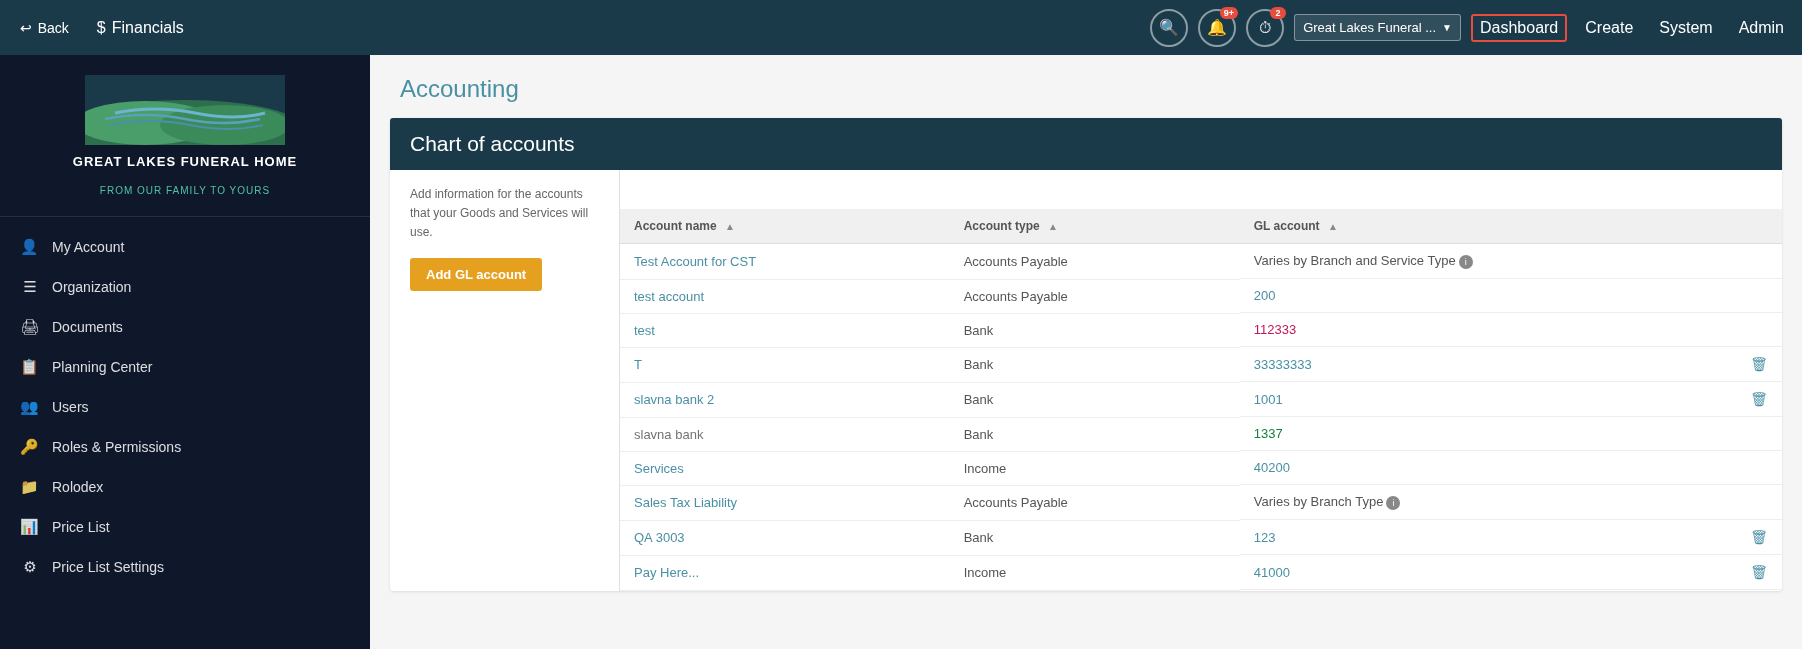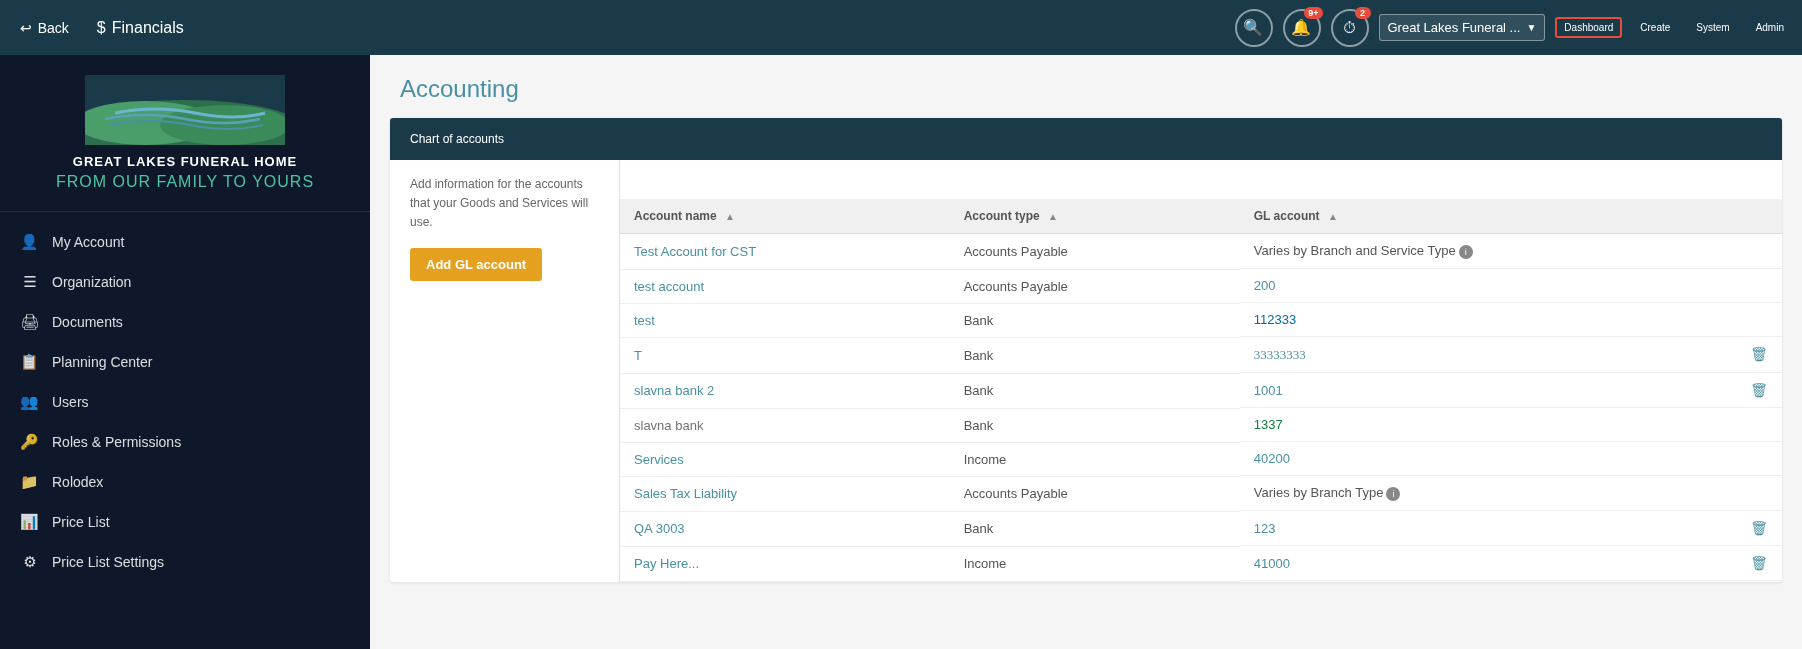--- a/index.html
+++ b/index.html
@@ -68,21 +68,21 @@
       border-radius: 3px;
       padding: 5px 8px;
       color: white;
       cursor: pointer;
       font-size: 13px;
     }
     .nav-dropdown .chevron { font-size: 10px; }
     .nav-link {
       color: white;
       text-decoration: none;
-      font-size: 10px;
+      font-size: 16px;
       padding: 4px 8px;
       cursor: pointer;
     }
     .nav-link.active {
       border: 2px solid #e74c3c;
       border-radius: 3px;
       padding: 3px 7px;
     }
     .nav-financials {
       display: flex;
@@ -122,25 +122,25 @@
     }
     .sidebar-logo .logo-name {
       font-size: 13px;
       font-weight: bold;
       color: white;
       letter-spacing: 1px;
       text-transform: uppercase;
       line-height: 1.4;
     }
     .sidebar-logo .logo-tagline {
-      font-size: 16px;
+      font-size: 10px;
       color: #4fc3a1;
       letter-spacing: 1px;
       text-transform: uppercase;
-      margin-top: 2px;
+      margin-top: 14px;
     }
     .sidebar-menu {
       padding: 10px 0;
     }
     .sidebar-item {
       display: flex;
       align-items: center;
       gap: 12px;
       padding: 11px 20px;
       cursor: pointer;
@@ -171,21 +171,21 @@
       margin: 0 20px 20px;
       background: white;
       border-radius: 3px;
       overflow: hidden;
       box-shadow: 0 1px 3px rgba(0,0,0,0.1);
     }
     .chart-header {
       background: #1a3a4a;
       color: white;
       padding: 14px 20px;
-      font-size: 12px;
+      font-size: 21px;
     }
     .chart-body {
       display: flex;
       gap: 0;
     }
     .chart-left {
       width: 230px;
       padding: 15px 20px;
       border-right: 1px solid #e0e0e0;
       flex-shrink: 0;
@@ -412,27 +412,27 @@
                   <td class="account-name-cell"><a href="#" style="color: rgb(74, 144, 164); text-decoration: none;">test account</a></td>
                   <td>Accounts Payable</td>
                   <td class="gl-account-cell" style="display: flex; align-items: center; justify-content: space-between;">
                     <span><a href="#" style="color: rgb(74, 144, 164); text-decoration: none;">200</a></span>
                   </td>
                 </tr>
                 <tr>
                   <td class="account-name-cell"><a href="#" style="color: rgb(74, 144, 164); text-decoration: none;">test</a></td>
                   <td>Bank</td>
                   <td class="gl-account-cell" style="display: flex; align-items: center; justify-content: space-between;">
-                    <span><a href="#" style="color: #0369a1; text-decoration: none;">112333</a></span>
+                    <span><a href="#" style="color: #be185d; text-decoration: none;">112333</a></span>
                   </td>
                 </tr>
                 <tr>
                   <td class="account-name-cell"><a href="#" style="color: rgb(74, 144, 164); text-decoration: none;">T</a></td>
                   <td>Bank</td>
-                  <td class="gl-account-cell" style="display: flex; align-items: center; justify-content: space-between; font-family: Liberation Serif, serif;">
+                  <td class="gl-account-cell" style="display: flex; align-items: center; justify-content: space-between;">
                     <span><a href="#" style="color: rgb(74, 144, 164); text-decoration: none;">33333333</a></span>
                     <span class="delete-icon">🗑</span>
                   </td>
                 </tr>
                 <tr>
                   <td class="account-name-cell"><a href="#" style="color: rgb(74, 144, 164); text-decoration: none;">slavna bank 2</a></td>
                   <td>Bank</td>
                   <td class="gl-account-cell" style="display: flex; align-items: center; justify-content: space-between;">
                     <span><a href="#" style="color: rgb(74, 144, 164); text-decoration: none;">1001</a></span>
                     <span class="delete-icon">🗑</span>

